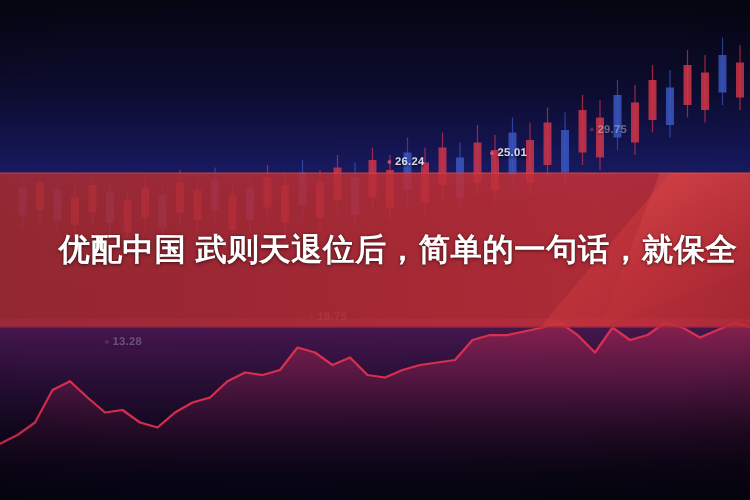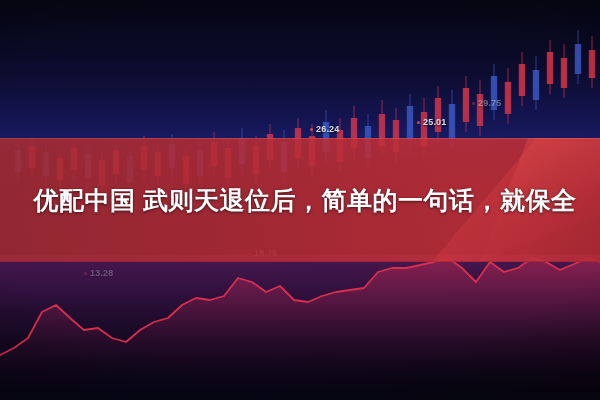--- a/index.html
+++ b/index.html
@@ -161,21 +161,21 @@
 
   
   .headline {
     position: absolute;
     left: 10px;
     right: 0;
     top: 138px;
     height: 124px;
     display: flex;
     flex-direction: column;
-    align-items: center;
+    align-items: flex-end;
     justify-content: center;
     gap: 2px;
     padding: 0 10px;
     box-sizing: border-box;
   }
 
   .headline-line {
     color: #ffffff;
     font-size: 25px;
     font-weight: bold;
@@ -308,21 +308,21 @@
     </svg>
   </div>
 
   <div class="bg-vignette"></div>
 
   <div id="labels-group">
       <div class="value-label dimmer" style="left: 84px; top: 268px;"><span class="tick-dot"></span><span>13.28</span></div>
       <div class="value-label dim" style="left: 158px; top: 190px;"><span class="tick-dot"></span><span>18.07</span></div>
       <div class="value-label dim" style="left: 248px; top: 248px;"><span class="tick-dot"></span><span>18.75</span></div>
       <div class="value-label" style="left: 310px; top: 124px;"><span class="tick-dot"></span><span>26.24</span></div>
-      <div class="value-label" style="left: 392px; top: 117px; margin-left: 25px;"><span class="tick-dot"></span><span>25.01</span></div>
+      <div class="value-label" style="left: 392px; top: 117px;"><span class="tick-dot"></span><span>25.01</span></div>
       <div class="value-label dim" style="left: 472px; top: 98px;"><span class="tick-dot"></span><span>29.75</span></div>
     </div>
 
   <div class="headline-band"></div>
   <div class="band-wedge"></div>
   <div class="band-wedge2"></div>
   <div class="band-top-edge"></div>
   <div class="band-bottom-edge"></div>
 
   <div class="headline">

